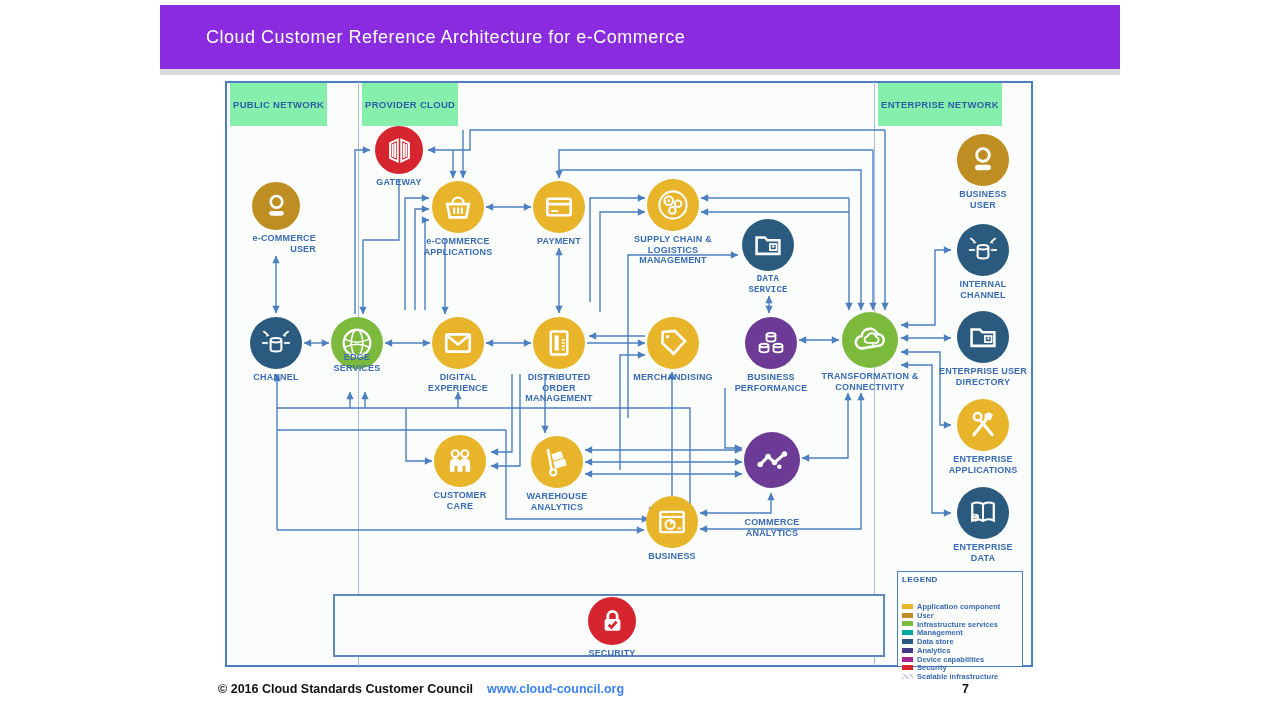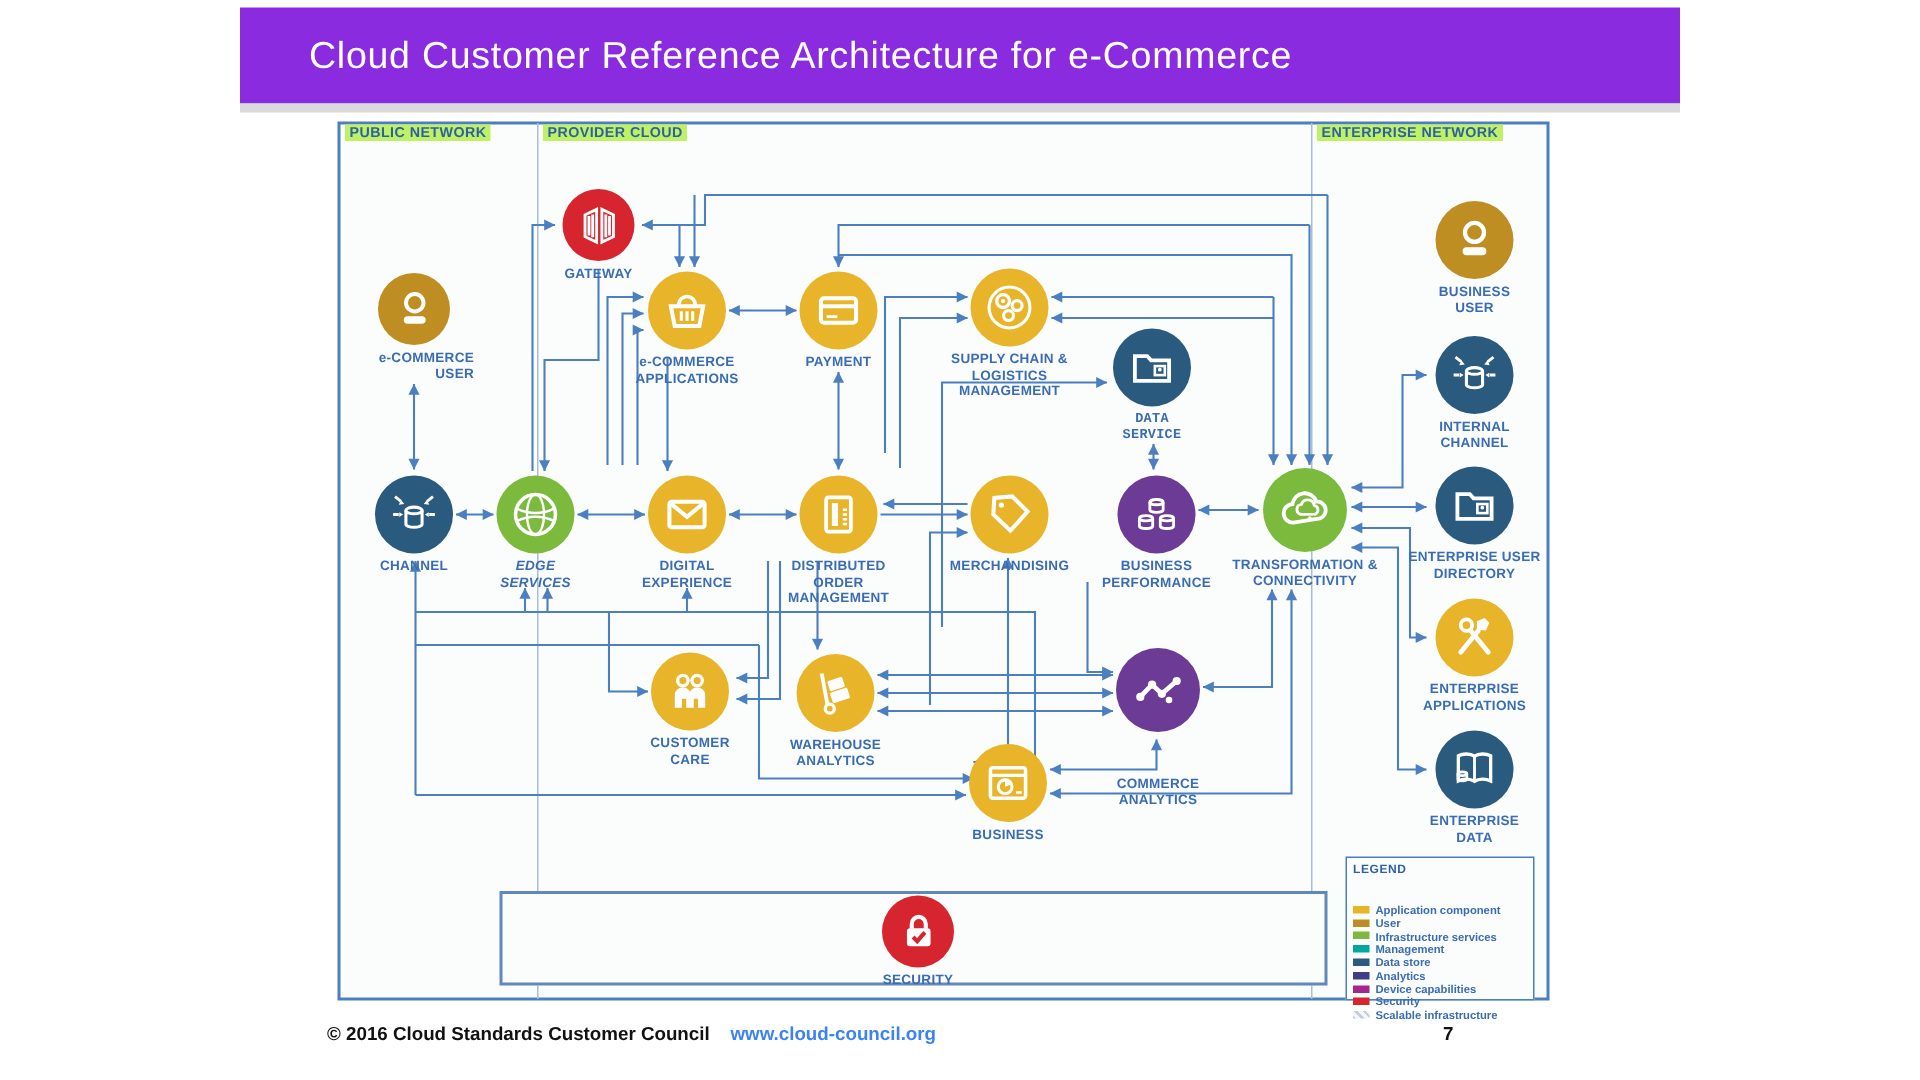--- a/index.html
+++ b/index.html
@@ -4,27 +4,27 @@
 <style>
   :root{
     --c-line:#4b7fc0; --c-banner:#8a2be0; --c-label:#3a6cb4;
   }
   html,body{margin:0;padding:0;background:#fff;}
   body{width:1280px;height:720px;position:relative;overflow:hidden;
        font-family:"Liberation Sans","DejaVu Sans",sans-serif;}
   .banner{position:absolute;left:160px;top:5px;width:960px;height:64px;
           background:var(--c-banner);display:flex;align-items:center;}
   .banner-shadow{position:absolute;left:160px;top:69px;width:960px;height:6px;background:#dadada;}
-  .banner h1{margin:0 0 0 46px;font-size:25px;font-weight:400;color:#fff;letter-spacing:.5px;}
+  .banner h1{margin:0 0 0 46px;font-size:18px;font-weight:400;color:#fff;letter-spacing:.5px;}
   .diagram{position:absolute;left:0;top:0;width:1280px;height:720px;}
   .outer-box{position:absolute;left:225px;top:81px;width:808px;height:586px;
              border:2px solid #4b7fc0;background:#fbfdfc;box-sizing:border-box;}
   .divider{position:absolute;top:82px;height:584px;width:0;border-left:1px solid #a9bdd6;}
   .region-label{position:absolute;top:83px;font-size:9.5px;font-weight:bold;color:#2d5fa8;
-                letter-spacing:.3px;background:#bef264;padding:0 3px;white-space:nowrap;}
+                letter-spacing:.3px;background:#86efac;padding:16px 3px;white-space:nowrap;}
   .security-box{position:absolute;left:333px;top:594px;width:552px;height:63px;
                 border:2px solid #6088bc;background:#fbfdfc;box-sizing:border-box;}
   svg.edges{position:absolute;left:0;top:0;pointer-events:none;}
   svg.edges path.edge{stroke:var(--c-line);stroke-width:1.4;fill:none;}
   .node{position:absolute;}
   .node .circle{position:absolute;border-radius:50%;display:flex;align-items:center;justify-content:center;}
   .node .lbl{position:absolute;font-size:9px;line-height:10.5px;font-weight:bold;color:var(--c-label);
              text-align:center;letter-spacing:.2px;}
   .legend-box{position:absolute;left:897px;top:571px;width:126px;height:96px;
               border:1px solid #4b7fc0;background:#fbfdfc;box-sizing:border-box;padding:3px 4px;}
@@ -326,21 +326,21 @@
           </svg>
         </div>
         <div class="lbl" style="width: 80px; left: 236px; top: 372px;">CHANNEL</div>
       </div>
       <div class="node">
         <div class="circle" style="left: 331px; top: 317px; height: 52px; width: 52px; background: rgb(124, 186, 61);">
           <svg width="38" height="38">
             <use href="#ic-globe"></use>
           </svg>
         </div>
-        <div class="lbl" style="width: 60px; left: 327px; top: 372px; font-style: italic;">EDGE SERVICES</div>
+        <div class="lbl" style="width: 60px; left: 327px; top: 352px;">EDGE SERVICES</div>
       </div>
       <div class="node">
         <div class="circle" style="left: 432px; top: 317px; height: 52px; width: 52px; background: rgb(232, 181, 42);">
           <svg width="38" height="38">
             <use href="#ic-envelope"></use>
           </svg>
         </div>
         <div class="lbl" style="width: 80px; left: 418px; top: 372px;">DIGITAL EXPERIENCE</div>
       </div>
       <div class="node">

